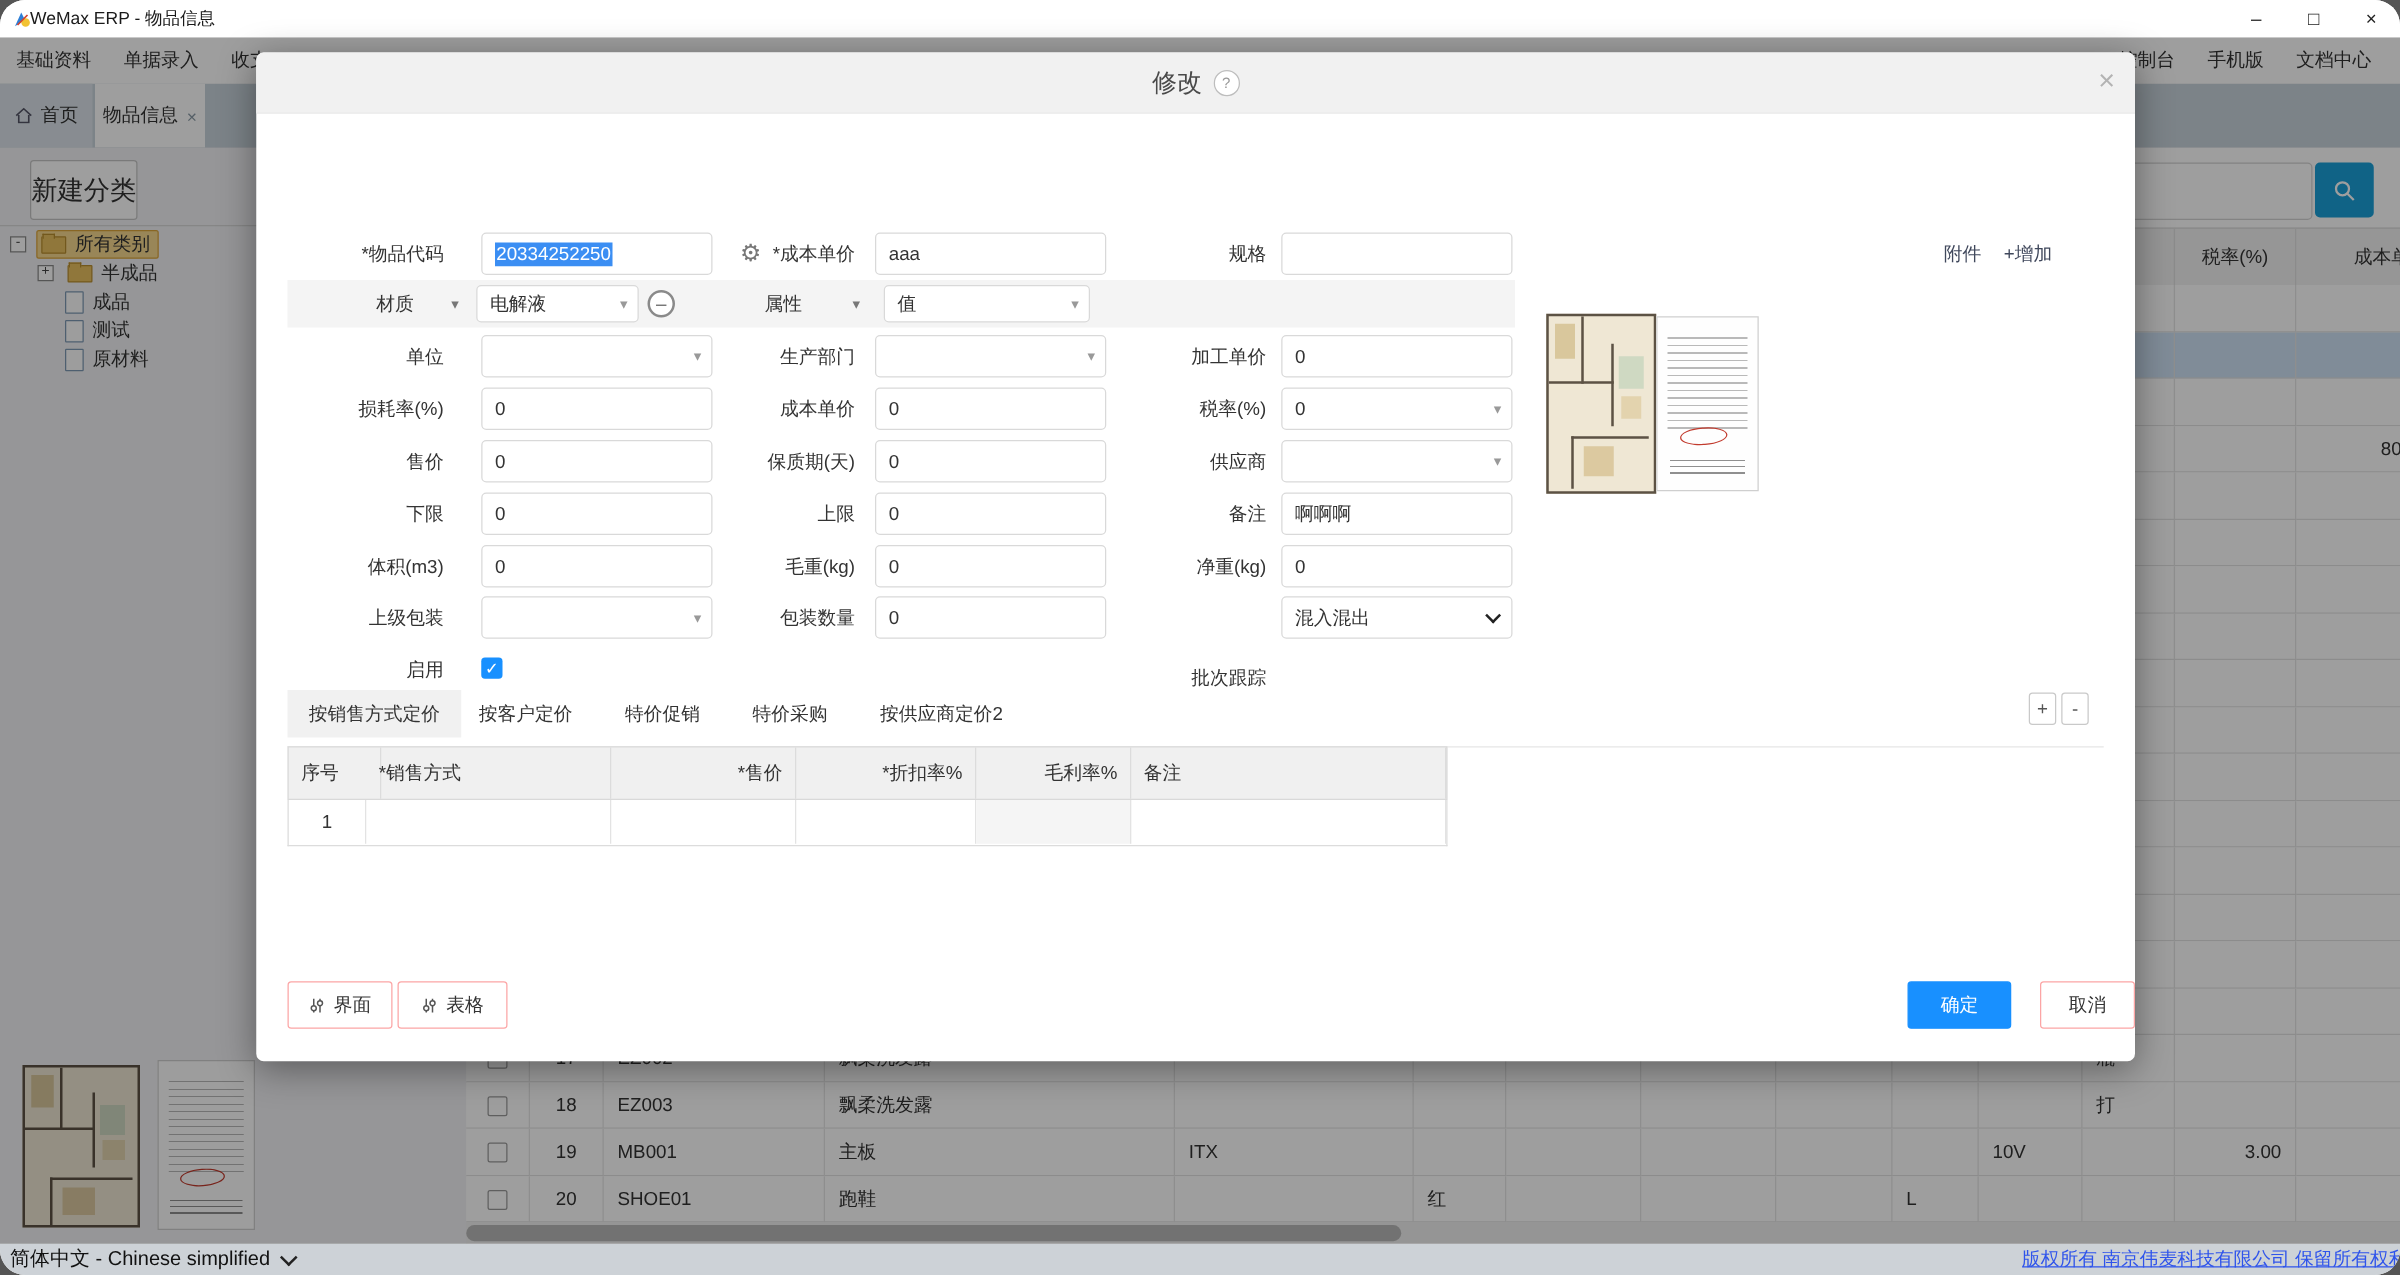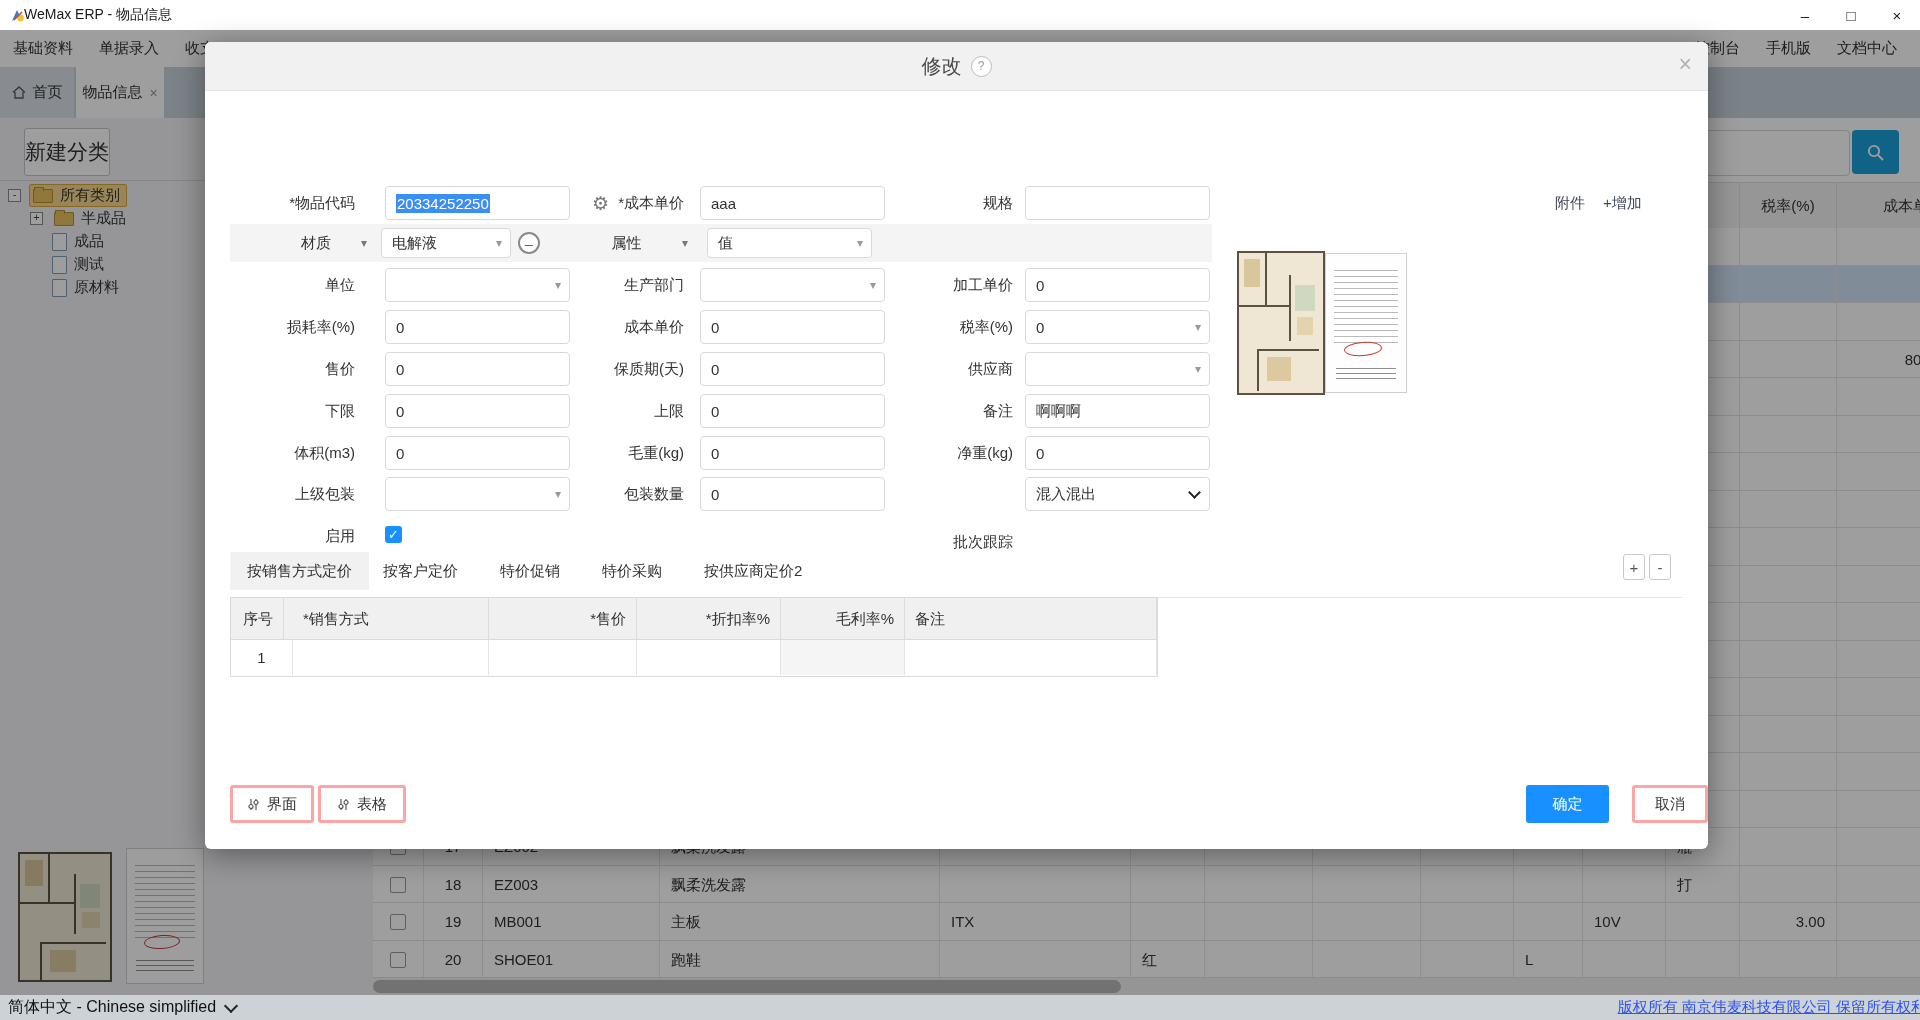--- a/index.html
+++ b/index.html
@@ -1,17 +1,17 @@
 <!DOCTYPE html>
 <html><head>
 <meta charset="utf-8">
 <style>
   html,body{margin:0;padding:0;background:#555;}
   body{font-family:"Liberation Sans","DejaVu Sans",sans-serif;}
-  #stage{position:relative;width:1920px;height:1020px;overflow:hidden;background:#fff;}
+  #stage{position:relative;width:1920px;height:1020px;overflow:hidden;background:#fff;border-radius:20px;}
   .abs{position:absolute;}
   
   #titlebar{left:0;top:0;width:1920px;height:30px;background:#fff;border-bottom:1px solid #e3e3e3;display:flex;align-items:center;}
   #app-title{font-size:14px;color:#1a1a1a;margin-left:8px;}
   #win-controls{position:absolute;right:0;top:0;height:30px;display:flex;}
   .win-btn{width:46px;height:30px;display:flex;align-items:center;justify-content:center;font-size:15px;color:#222;}
   
   #menubar{left:0;top:30px;width:1920px;height:37px;background:#fff;display:flex;align-items:center;}
   .menu-item{font-size:15px;color:#333;margin:0 13px;white-space:nowrap;}
   #menu-right{position:absolute;right:10px;top:0;height:37px;display:flex;align-items:center;}
@@ -85,21 +85,21 @@
   #enable-check{width:17px;height:17px;background:#1890ff;border-radius:3px;color:#fff;font-size:13px;display:flex;align-items:center;justify-content:center;}
   #pricing-tabs{left:25px;top:510px;height:38px;display:flex;}
   .ptab{height:38px;display:flex;align-items:center;padding:0 14px;font-size:15px;color:#333;margin-right:14px;white-space:nowrap;}
   .ptab.active{background:#f1f1f1;margin-right:0;padding:0 17px;}
   .pm-btn{width:22px;height:26px;background:#fff;border:1px solid #c9c9c9;border-radius:3px;font-size:15px;color:#555;display:flex;align-items:center;justify-content:center;box-sizing:border-box;}
   #pricing-topline{left:25px;top:555px;width:1453px;height:1px;background:#e6e6e6;}
   #pricing-head{left:25px;top:555px;width:928px;height:43px;background:#f0f0f0;border:1px solid #d9d9d9;box-sizing:border-box;}
   .pcell{font-size:15px;color:#333;box-sizing:border-box;border-right:1px solid #dcdcdc;padding:0 10px;line-height:41px;overflow:hidden;white-space:nowrap;}
   #pricing-row{left:25px;top:598px;width:928px;height:37px;border:1px solid #dcdcdc;border-top:none;box-sizing:border-box;background:#fff;}
   .prcell{font-size:15px;color:#333;box-sizing:border-box;border-right:1px solid #e3e3e3;line-height:35px;padding:0 10px;}
-  .btn{border:3px solid #fca5a5;border-radius:3px;background:#fff;display:flex;align-items:center;justify-content:center;gap:7px;font-size:15px;color:#333;box-sizing:border-box;}
+  .btn{border:1px solid #fca5a5;border-radius:3px;background:#fff;display:flex;align-items:center;justify-content:center;gap:7px;font-size:15px;color:#333;box-sizing:border-box;}
   #btn-ok{background:#1890ff;border-color:#1890ff;color:#fff;}
   svg{display:block;}
 </style>
 </head>
 <body>
 
 <div id="stage">
 
   <div id="titlebar" class="abs">
     <span class="abs" style="left:9px;top:7px;">
@@ -626,21 +626,21 @@
           <div class="ptab">按客户定价</div>
           <div class="ptab">特价促销</div>
           <div class="ptab">特价采购</div>
           <div class="ptab">按供应商定价2</div>
         </div>
       <div class="abs pm-btn" style="left:1418px;top:512px;">+</div>
       <div class="abs pm-btn" style="left:1444px;top:512px;">-</div>
 
       <div id="pricing-topline" class="abs"></div>
       <div id="pricing-head" class="abs">
-          <div class="pcell abs" style="left: 0px; top: 0px; width: 53px; height: 41px; text-align: right;">序号</div>
+          <div class="pcell abs" style="left: 0px; top: 0px; width: 74px; height: 41px; text-align: left;">序号</div>
           <div class="pcell abs" style="left: 62px; top: 0px; width: 196px; height: 41px; text-align: left;">*销售方式</div>
           <div class="pcell abs" style="left: 258px; top: 0px; width: 148px; height: 41px; text-align: right;">*售价</div>
           <div class="pcell abs" style="left: 406px; top: 0px; width: 144px; height: 41px; text-align: right;">*折扣率%</div>
           <div class="pcell abs" style="left: 550px; top: 0px; width: 124px; height: 41px; text-align: right;">毛利率%</div>
           <div class="pcell abs" style="left: 674px; top: 0px; width: 252px; height: 41px; text-align: left;">备注</div>
         </div>
       <div id="pricing-row" class="abs">
           <div class="prcell abs" style="left: 0px; top: 0px; width: 62px; height: 35px; text-align: center;">1</div>
           <div class="prcell abs" style="left: 62px; top: 0px; width: 196px; height: 35px; text-align: left;"></div>
           <div class="prcell abs" style="left: 258px; top: 0px; width: 148px; height: 35px; text-align: right;"></div>

